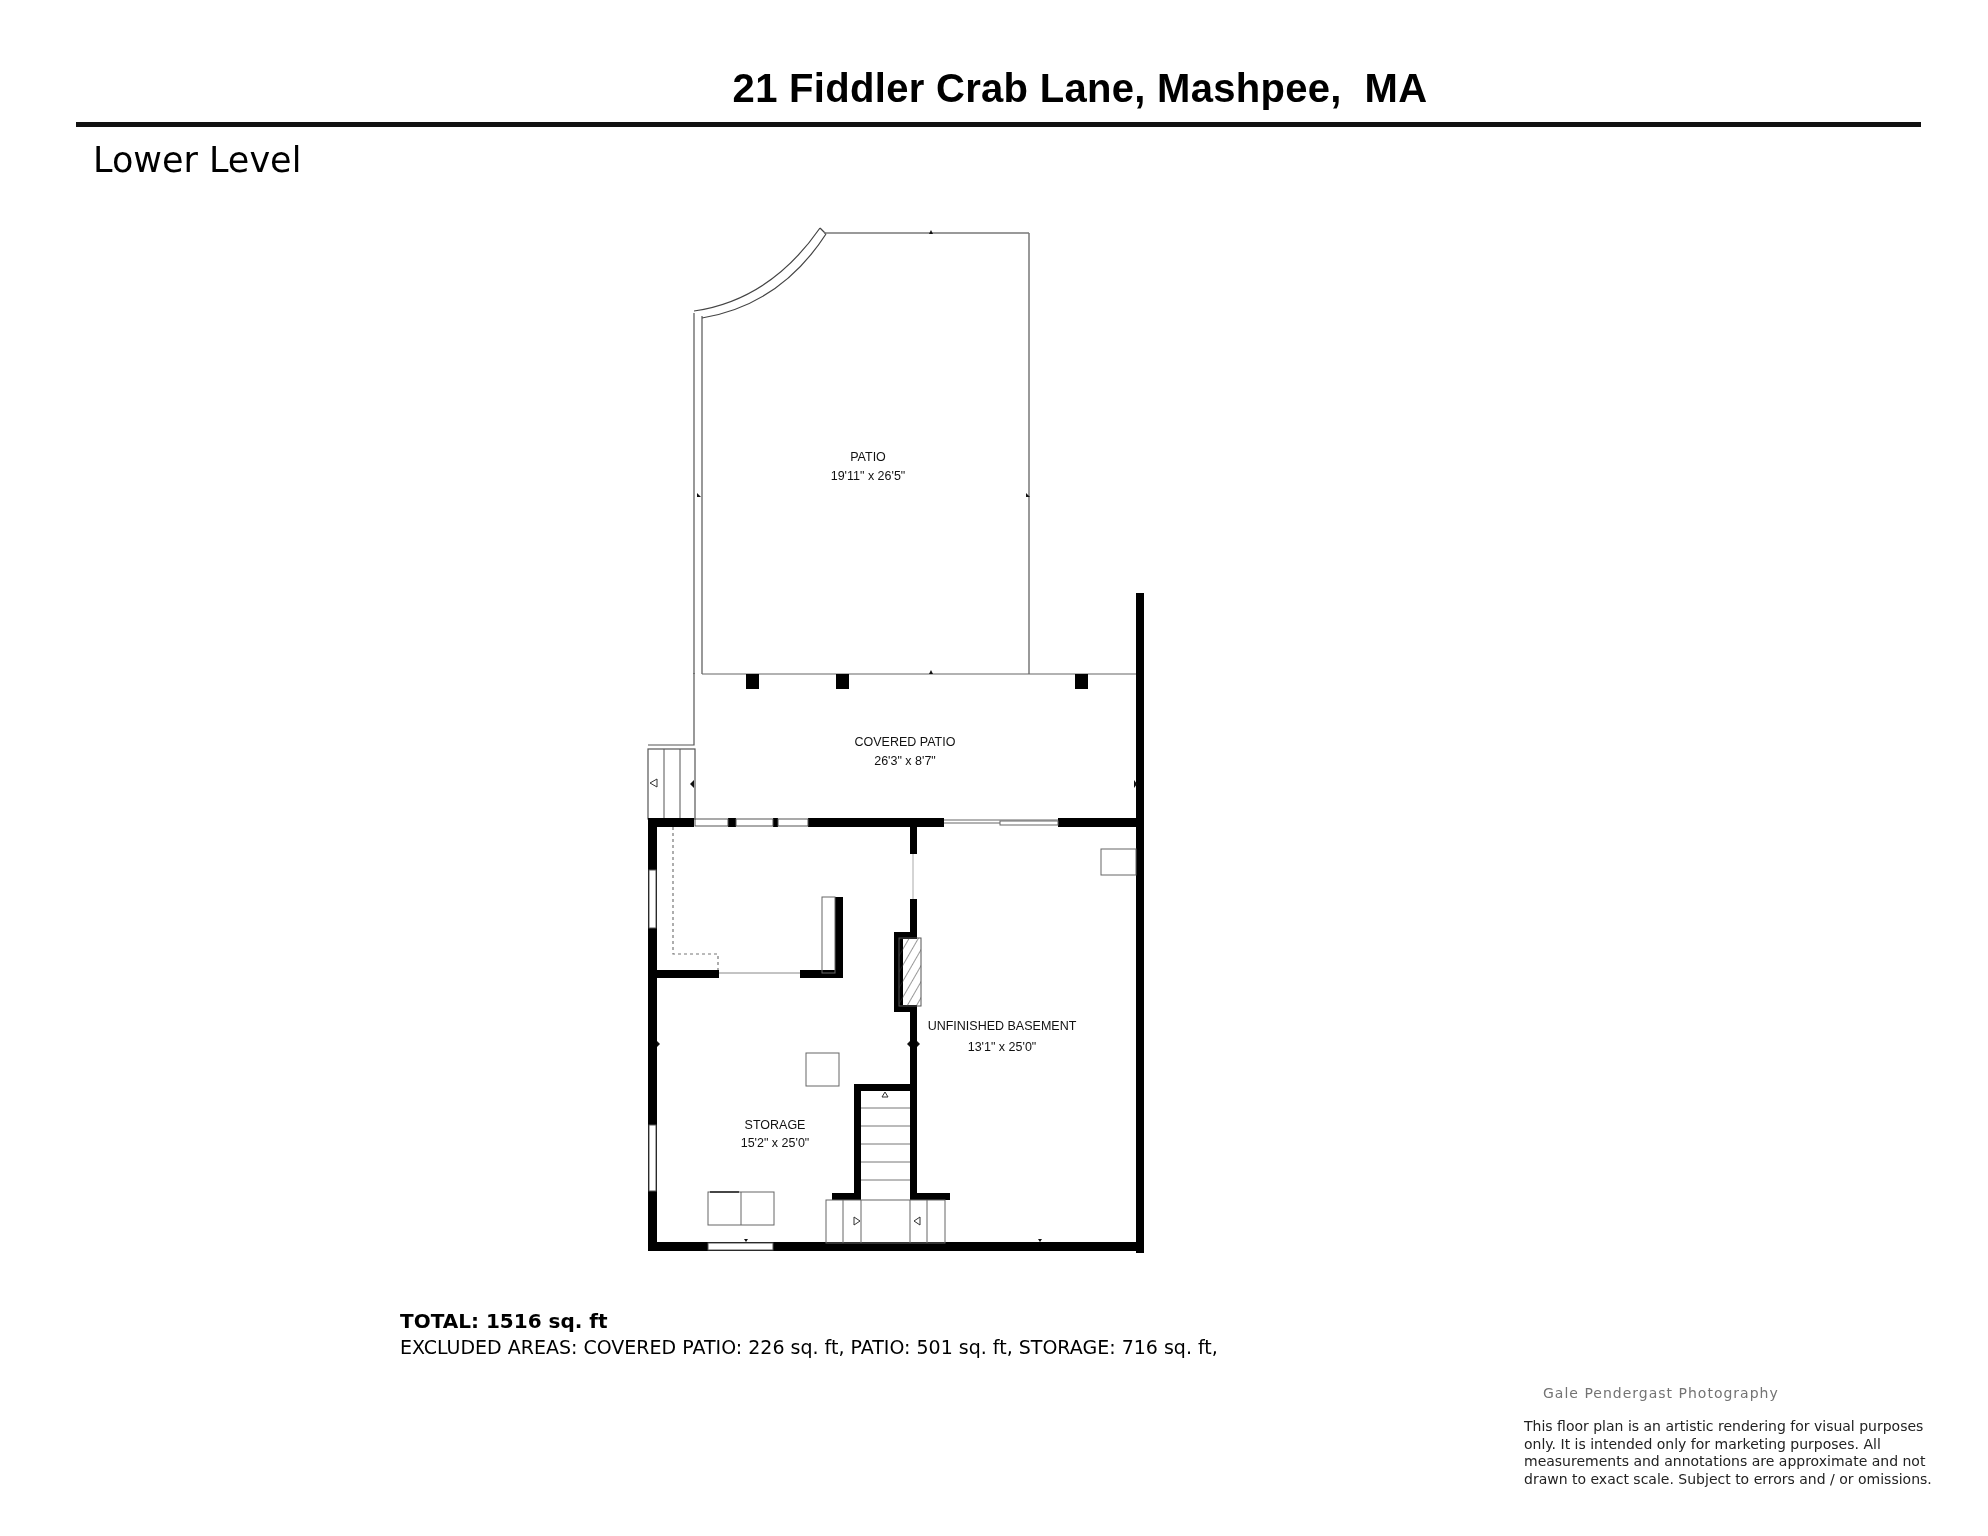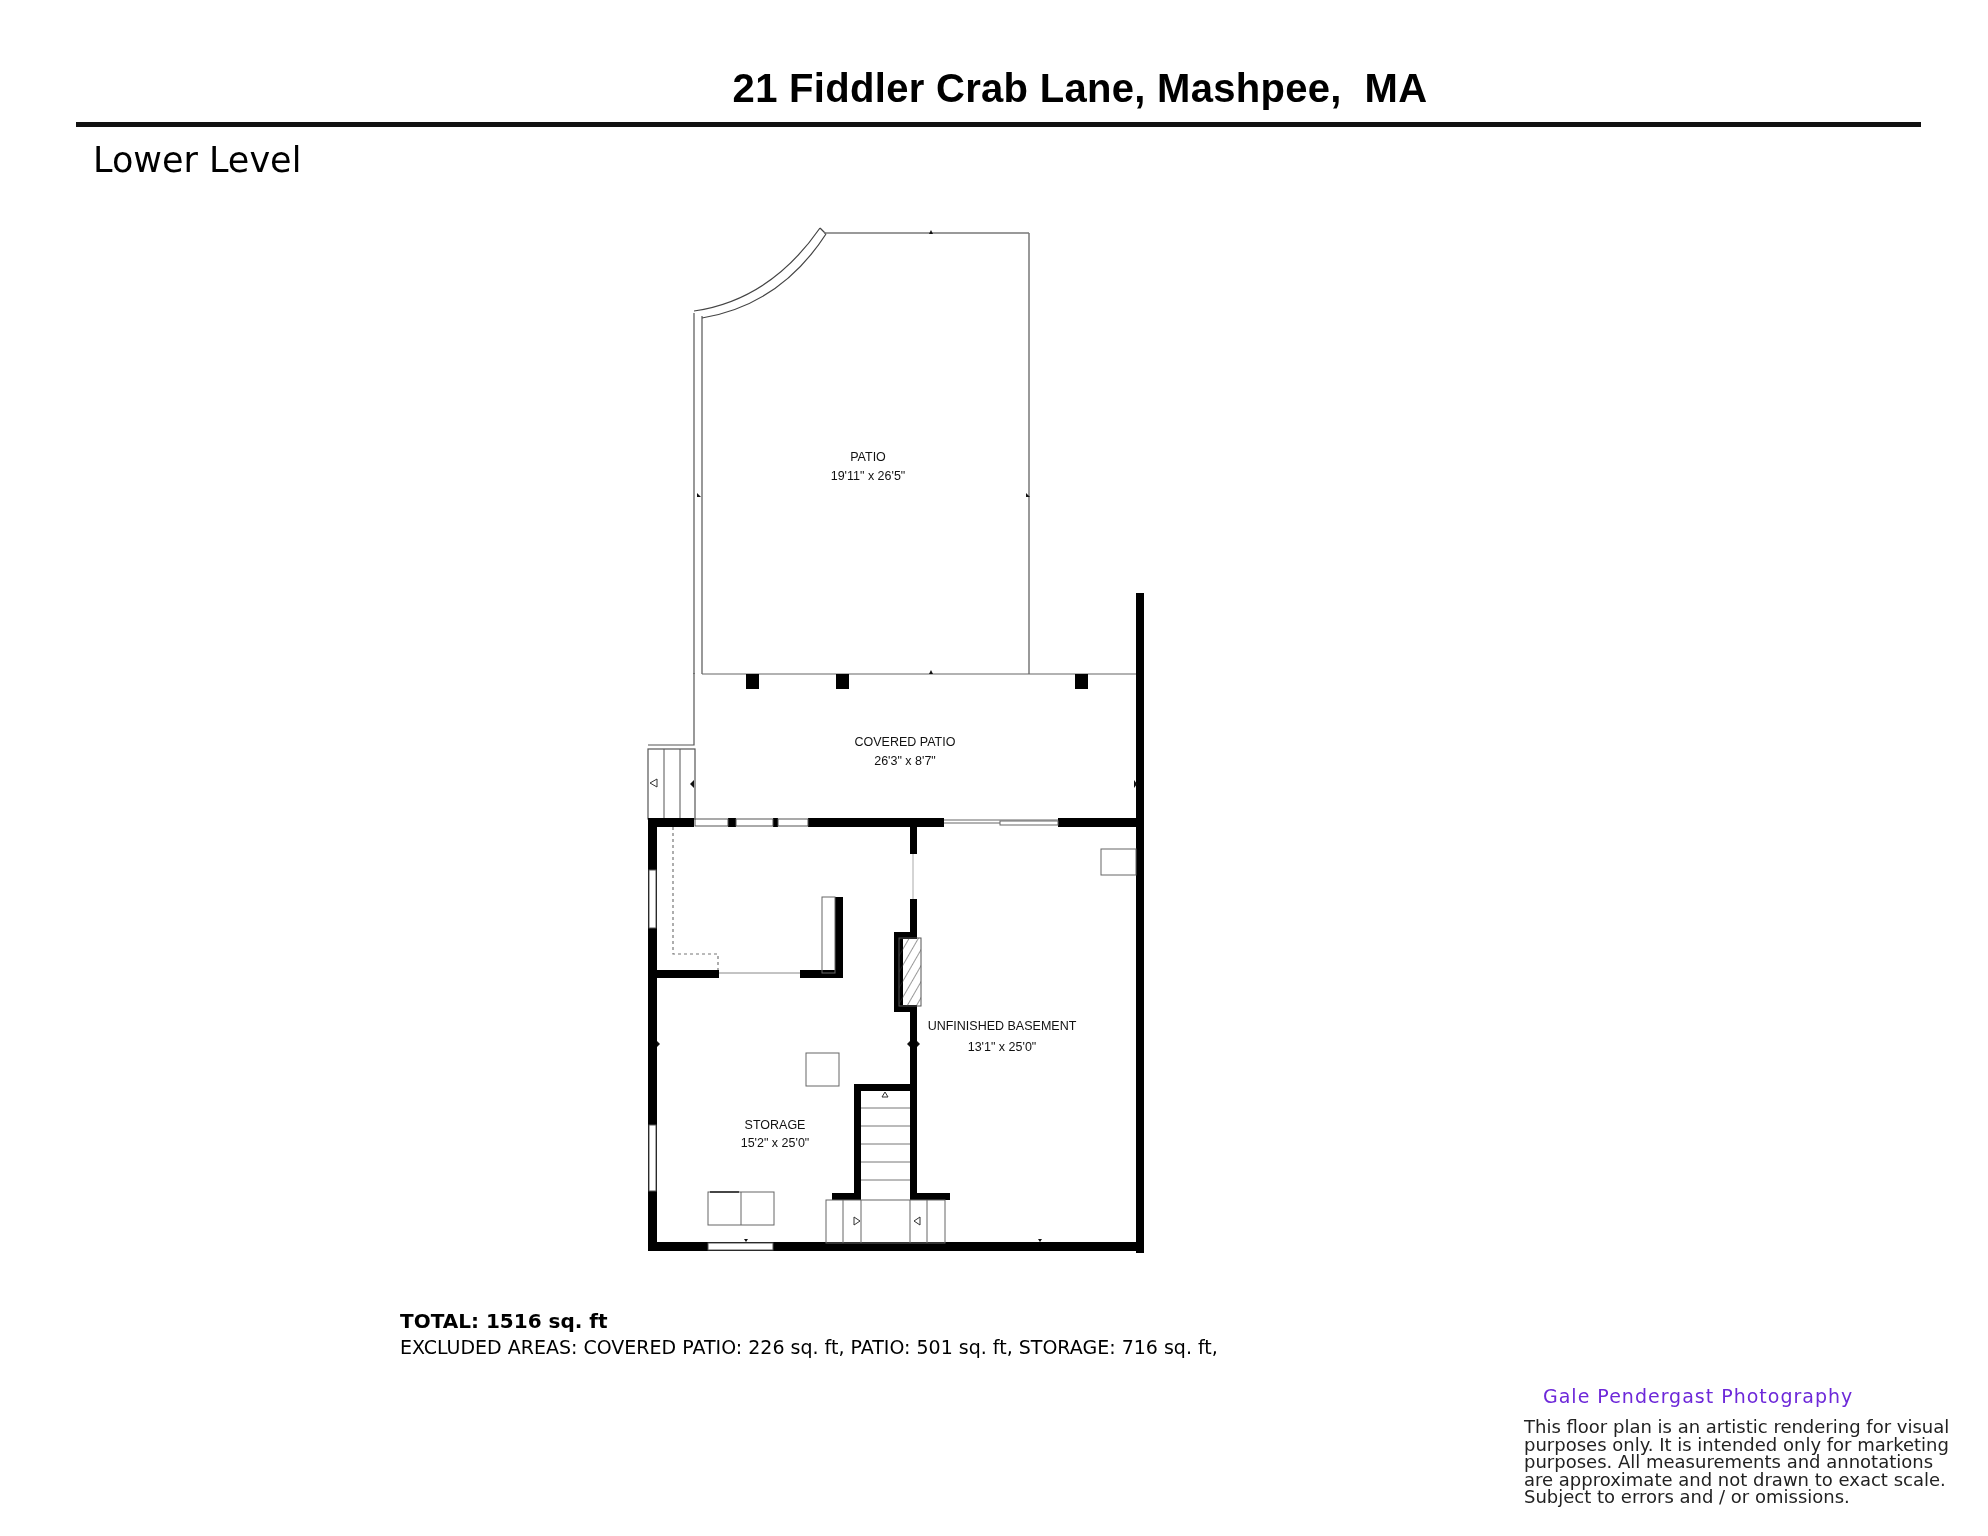--- a/index.html
+++ b/index.html
@@ -4,22 +4,22 @@
 <style>
   html, body { margin:0; padding:0; background:#ffffff; }
   body { width:1988px; height:1536px; position:relative; overflow:hidden; font-family:"Liberation Sans", sans-serif; color:#000; }
   .title { position:absolute; left:0; width:2160px; top:66px; text-align:center; font-weight:bold; font-size:40px; letter-spacing:0.3px; white-space:pre; }
   .rule { position:absolute; left:76px; top:122px; width:1845px; height:5px; background:#111; }
   .level { position:absolute; left:93px; top:140px; font-size:35px; font-family:"DejaVu Sans", sans-serif; }
   svg.plan { position:absolute; left:0; top:0; }
   .room-label { font-family:"Liberation Sans", sans-serif; font-size:12.5px; fill:#111; text-anchor:middle; }
   .totals { position:absolute; left:400px; width:1000px; top:1308px; text-align:left; font-family:"DejaVu Sans", sans-serif; font-size:19px; line-height:26px; }
   .totals .total { font-weight:bold; font-size:20px; }
-  .brand { position:absolute; left:1543px; top:1385px; font-family:"DejaVu Sans", sans-serif; font-size:19px; letter-spacing:1px; color:#6d28d9; }
-  .disclaimer { position:absolute; left:1524px; top:1418px; width:430px; font-family:"DejaVu Sans", sans-serif; font-size:18px; line-height:17.5px; color:#222; }
+  .brand { position:absolute; left:1543px; top:1385px; font-family:"DejaVu Sans", sans-serif; font-size:14px; letter-spacing:1px; color:#737373; }
+  .disclaimer { position:absolute; left:1524px; top:1418px; width:430px; font-family:"DejaVu Sans", sans-serif; font-size:14px; line-height:17.5px; color:#222; }
 </style>
 </head>
 <body>
 
 <div class="title">21 Fiddler Crab Lane, Mashpee,  MA</div>
 <div class="rule"></div>
 <div class="level">Lower Level</div>
 
 <svg class="plan" width="1988" height="1536" viewBox="0 0 1988 1536">
   <defs>

